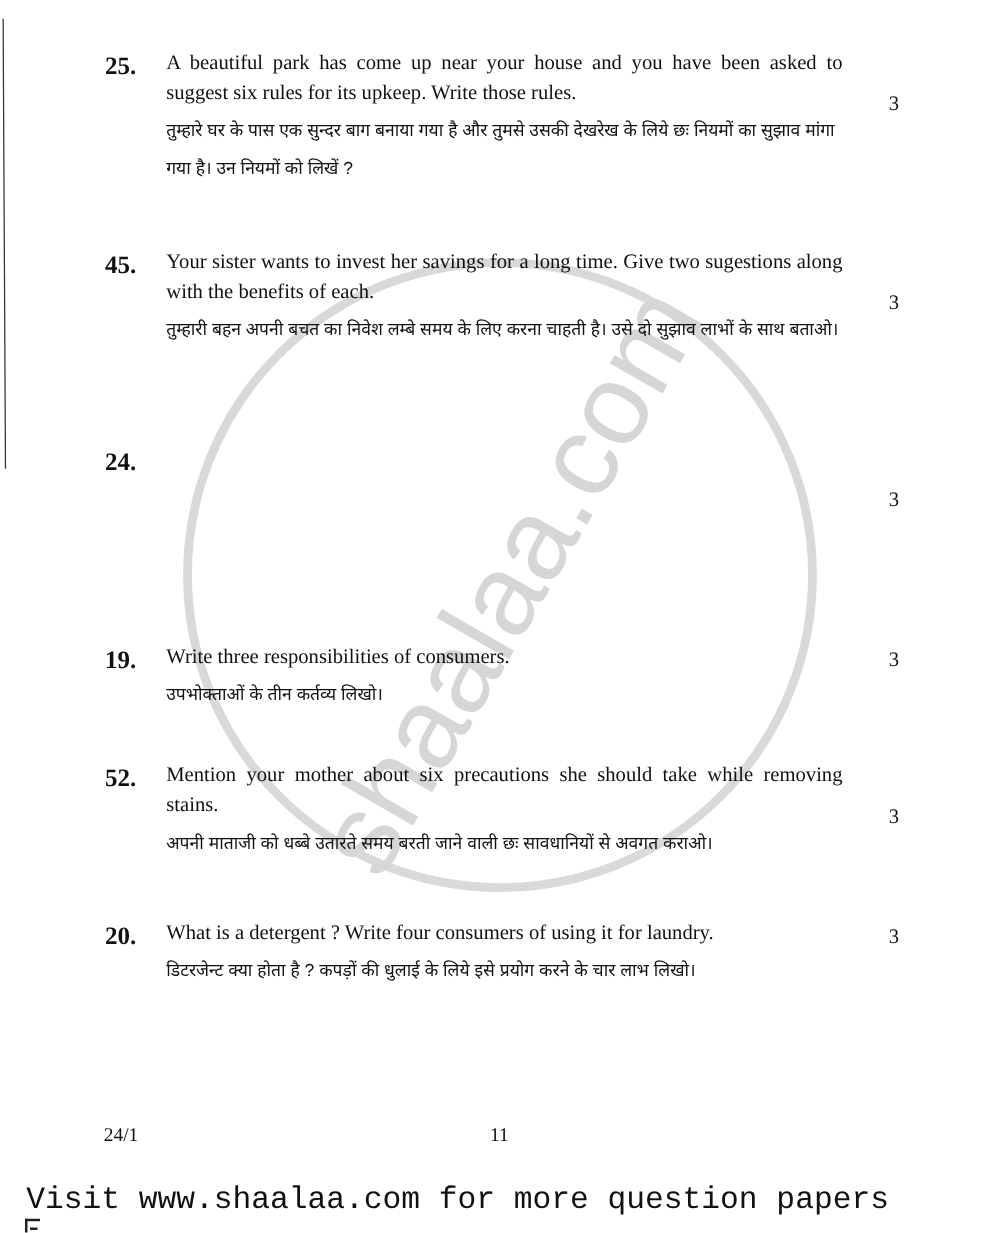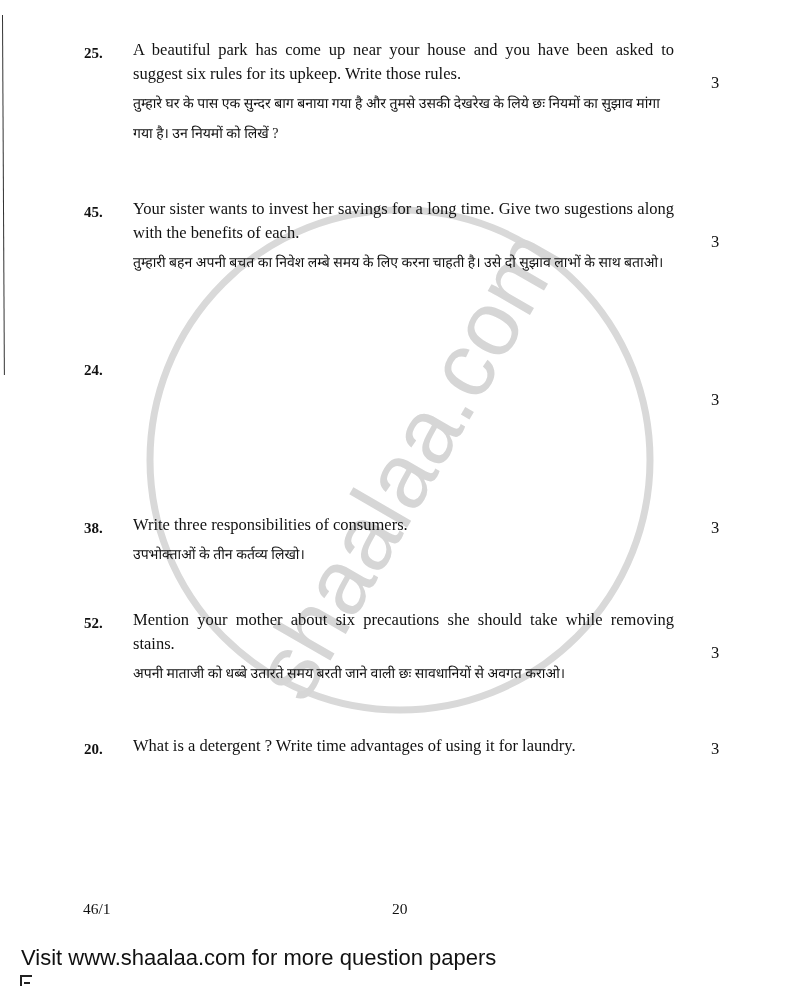--- a/index.html
+++ b/index.html
@@ -42,36 +42,36 @@
     .question {
       position: absolute;
       left: 0;
       width: 800px;
       z-index: 1;
     }
     .qnum {
       position: absolute;
       left: 84px;
       font-weight: bold;
-      font-size: 15px;
+      font-size: 20px;
       line-height: 30px;
     }
     .qbody {
       position: absolute;
       left: 133px;
       width: 541px;
     }
     .en {
       font-size: 16.5px;
       line-height: 24px;
       text-align: justify;
       text-align-last: left;
     }
     .hi {
-      font-family: Liberation Serif, serif;
+      font-family: Liberation Sans, sans-serif;
       font-size: 14px;
       line-height: 30px;
       margin-top: 3px;
     }
     .marks {
       position: absolute;
       left: 711px;
       font-size: 16.5px;
       line-height: 30px;
     }
@@ -84,22 +84,22 @@
     .footer-page {
       position: absolute;
       left: 392px;
       top: 900px;
       font-size: 15.5px;
     }
     .visit {
       position: absolute;
       left: 21px;
       top: 945px;
-      font-family: Liberation Sans, sans-serif;
-      font-size: 22px;
+      font-family: Liberation Mono, monospace;
+      font-size: 25px;
       color: #111;
     }
     .corner-mark {
       position: absolute;
       left: 20px;
       top: 975px;
       width: 12px;
       height: 14px;
       border-left: 2px solid #222;
       border-top: 2px solid #222;
@@ -146,44 +146,45 @@
   </div>
 
   <div class="question" style="top:355px;">
     <div class="qnum">24.</div>
     <div class="qbody">
     </div>
     <div class="marks" style="top:30px;">3</div>
   </div>
 
   <div class="question" style="top:513px;">
-    <div class="qnum">38.</div>
+    <div class="qnum">19.</div>
     <div class="qbody">
       <div class="en">Write three responsibilities of consumers.</div>
       <div class="hi">उपभोक्ताओं के तीन कर्तव्य लिखो।</div>
     </div>
     <div class="marks" style="top:0px;">3</div>
   </div>
 
   <div class="question" style="top:608px;">
     <div class="qnum">52.</div>
     <div class="qbody">
       <div class="en">Mention your mother about six precautions she should take while removing stains.</div>
       <div class="hi">अपनी माताजी को धब्बे उतारते समय बरती जाने वाली छः सावधानियों से अवगत कराओ।</div>
     </div>
     <div class="marks" style="top:30px;">3</div>
   </div>
 
   <div class="question" style="top:734px;">
     <div class="qnum">20.</div>
     <div class="qbody">
-      <div class="en">What is a detergent ? Write time advantages of using it for laundry.</div>
+      <div class="en">What is a detergent ? Write four consumers of using it for laundry.</div>
+      <div class="hi">डिटरजेन्ट क्या होता है ? कपड़ों की धुलाई के लिये इसे प्रयोग करने के चार लाभ लिखो।</div>
     </div>
     <div class="marks" style="top:0px;">3</div>
   </div>
 
-  <div class="footer-code">46/1</div>
-  <div class="footer-page">20</div>
+  <div class="footer-code">24/1</div>
+  <div class="footer-page">11</div>
 
   <div class="visit">Visit www.shaalaa.com for more question papers</div>
   <div class="corner-mark"></div>
 
 </div>
 
 </body></html>

